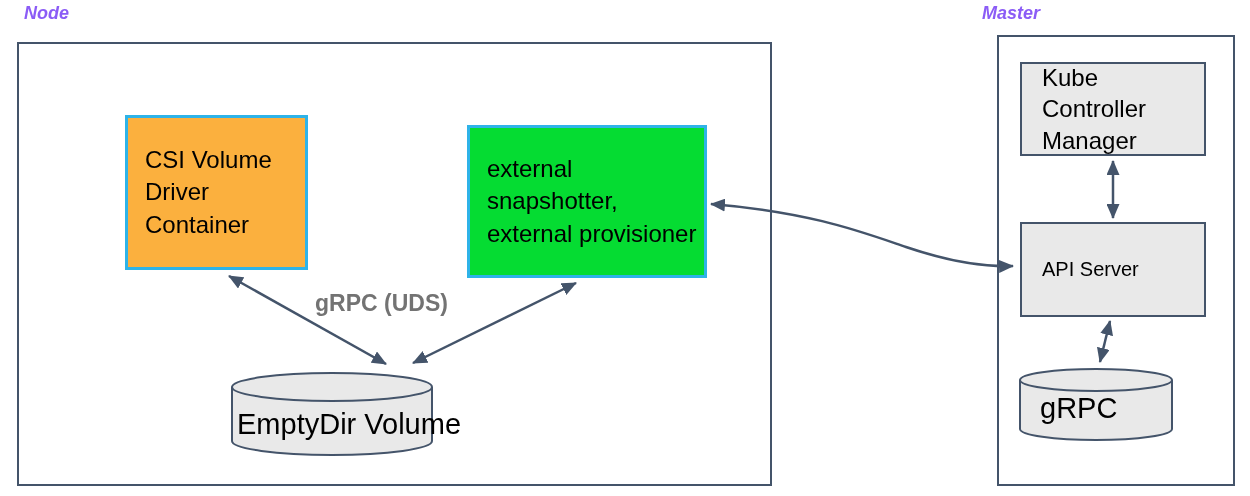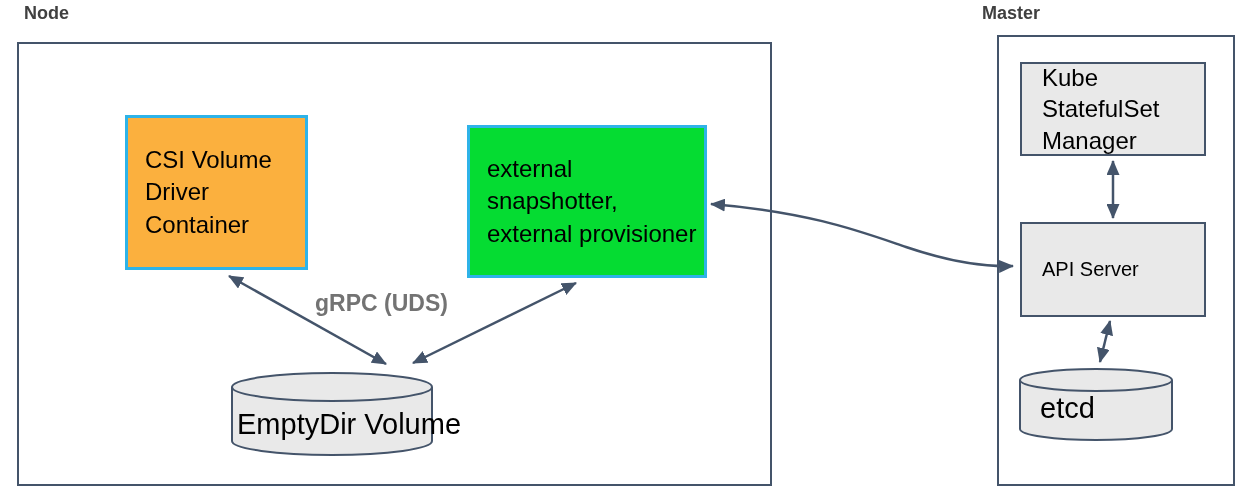--- a/index.html
+++ b/index.html
@@ -21,23 +21,24 @@
     left: 0;
     top: 0;
     width: 1250px;
     height: 496px;
     z-index: 1;
   }
   .region-label {
     position: absolute;
     font-size: 18px;
     font-weight: bold;
-    color: #404040;
+    color: #8b5cf6;
     z-index: 3;
     white-space: nowrap;
+    font-style: italic;
   }
   .boundary-box {
     position: absolute;
     border: 2px solid var(--line, #44546A);
     background: transparent;
     z-index: 0;
     box-sizing: border-box;
   }
   .ss-title {
     position: absolute;
@@ -146,22 +147,22 @@
 
   <div class="grpc-label" style="left:315px; top:290px;">gRPC (UDS)</div>
 
   <div class="cyl-label emptydir-label">EmptyDir Volume</div>
 
   <div class="region-label" style="left:982px; top:3px;">Master</div>
 
   <div class="boundary-box" style="left:997px; top:35px; width:238px; height:451px;"></div>
 
   <div class="gray-box kcm" style="left:1020px; top:62px; width:186px; height:94px;">
-    <div class="inner">Kube StatefulSet Manager</div>
+    <div class="inner">Kube Controller Manager</div>
   </div>
 
   <div class="gray-box api" style="left:1020px; top:222px; width:186px; height:95px;">
     <div class="inner">API Server</div>
   </div>
 
-  <div class="cyl-label etcd-label">etcd</div>
+  <div class="cyl-label etcd-label">gRPC</div>
 
 </div>
 
 </body></html>

